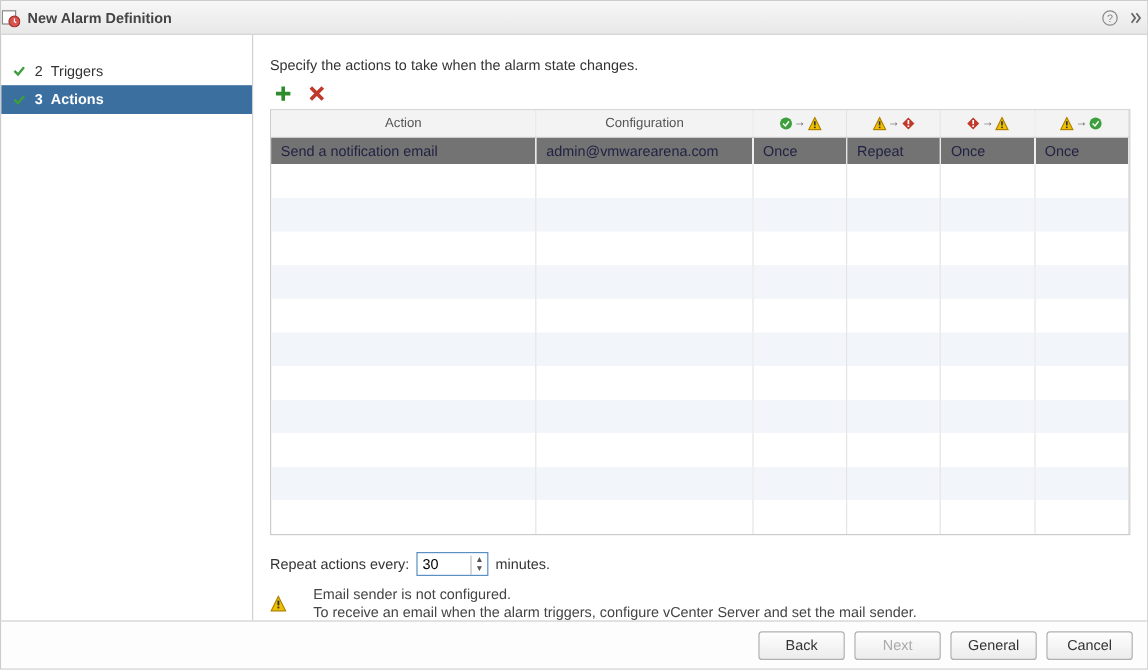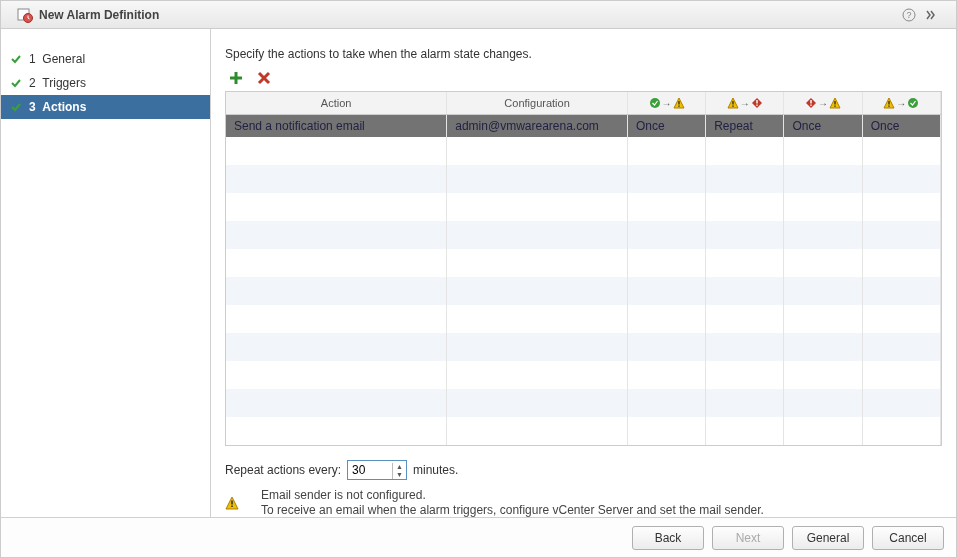--- a/index.html
+++ b/index.html
@@ -12,21 +12,21 @@
       height: 558px;
       overflow: hidden;
       border: 1px solid #ccc;
     }
     .titlebar {
       height: 28px;
       background: linear-gradient(to bottom, #f7f7f7, #e8e8e8);
       border-bottom: 1px solid #ccc;
       display: flex;
       align-items: center;
-      padding: 0 16px;
+      padding: 0 0;
     }
     .titlebar .title-icon {
       width: 16px; height: 16px;
       margin-right: 6px;
       display: flex; align-items: center; justify-content: center;
     }
     .titlebar .title { font-weight: bold; color: #444; flex: 1; }
     .titlebar .help-icon, .titlebar .chevrons-icon {
       width: 18px; height: 18px; margin-left: 4px;
       display: flex; align-items: center; justify-content: center;
@@ -153,28 +153,20 @@
 
 <div class="body">
 
   <div class="sidebar">
     <div class="step">
       <span class="check">
         <svg width="12" height="12" viewBox="0 0 12 12">
             <path d="M2 6 L5 9 L10 3" stroke="#3c9f3c" stroke-width="2" fill="none"></path>
           </svg>
       </span>
-      <span class="step-label"><span>1</span>&nbsp;&nbsp;<span>General</span></span>
-    </div>
-    <div class="step">
-      <span class="check">
-        <svg width="12" height="12" viewBox="0 0 12 12">
-            <path d="M2 6 L5 9 L10 3" stroke="#3c9f3c" stroke-width="2" fill="none"></path>
-          </svg>
-      </span>
       <span class="step-label"><span>2</span>&nbsp;&nbsp;<span>Triggers</span></span>
     </div>
     <div class="step active">
       <span class="check">
         <svg width="12" height="12" viewBox="0 0 12 12">
             <path d="M2 6 L5 9 L10 3" stroke="#3c9f3c" stroke-width="2" fill="none"></path>
           </svg>
       </span>
       <span class="step-label"><span>3</span>&nbsp;&nbsp;<span>Actions</span></span>
     </div>

